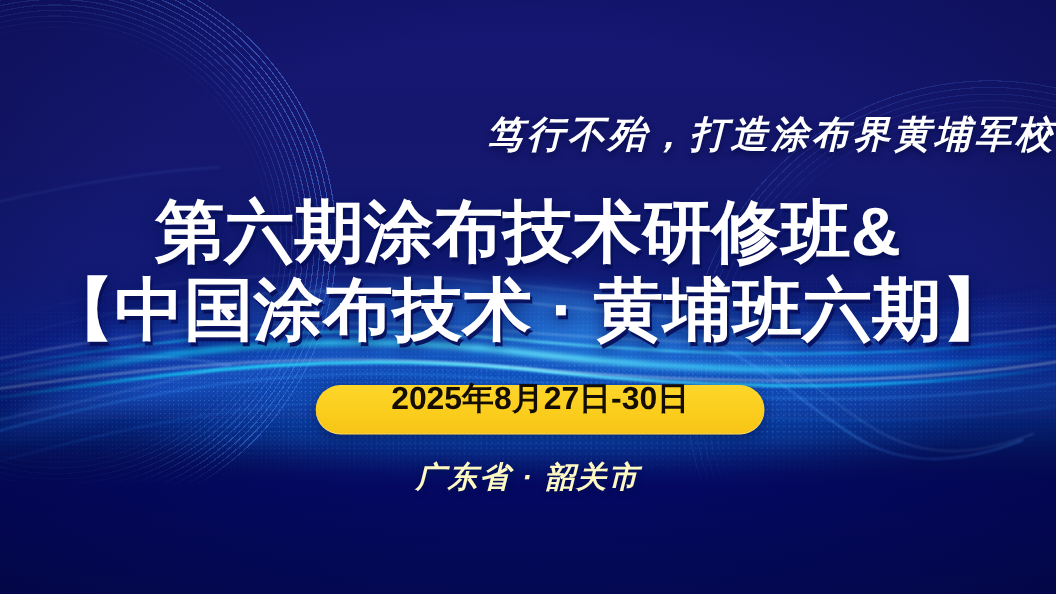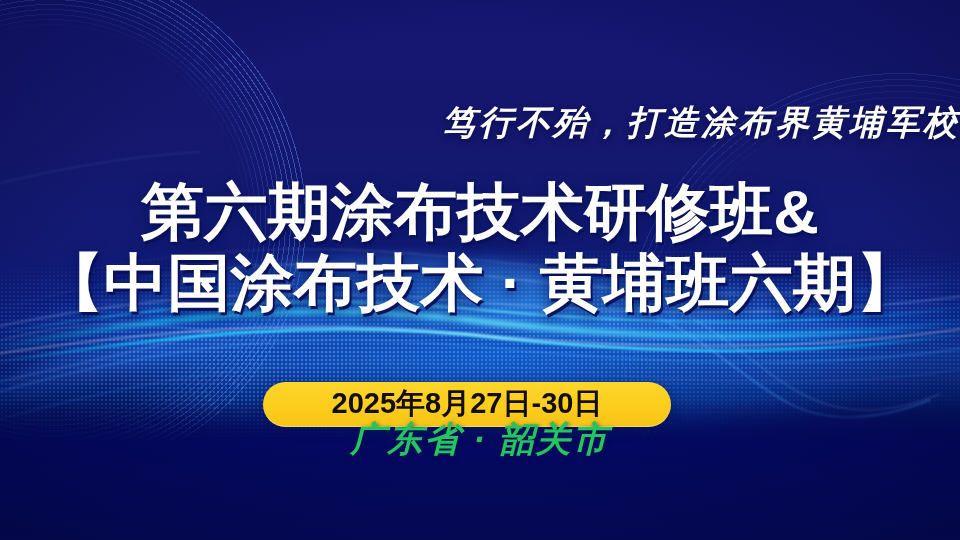--- a/index.html
+++ b/index.html
@@ -114,42 +114,42 @@
     white-space:nowrap;
     text-shadow:
       2px 3px 0 rgba(8,16,92,.95),
       0 4px 14px rgba(0,20,90,.85);
   }
   .title-1{ top:179px; font-size:62px; line-height:66px; transform:scaleX(1.02);}
   .title-2{ top:250px; font-size:62px; line-height:66px; transform:scaleX(1.02);}
 
   .date-badge{
     position:absolute;
-    left:263px;top:350px;
+    left:287px;top:350px;
     width:408px;height:45px;
     background:linear-gradient(180deg,#fdd62b 0%,#fbcd1c 55%,#f6c417 100%);
     border-radius:24px;
     box-shadow:0 3px 12px rgba(0,15,70,.55), inset 0 -1px 0 rgba(255,255,255,.35);
-    display:flex;align-items:center;justify-content:center;margin-top:32px;
+    display:flex;align-items:flex-start;justify-content:center;
   }
   .date-badge span{
     color:#140d04;
     font-size:29px;
     font-weight:700;
     letter-spacing:0px;
     line-height:1;
     white-space:nowrap;
     transform:translateY(-1px);
   }
 
   .location{
     position:absolute;left:0;right:0;top:416px;
     text-align:center;
-    color:#22c55e;
-    font-size:35px;
+    color:#fef9c3;
+    font-size:27px;
     font-weight:900;
     font-style:italic;
     letter-spacing:2px;
     white-space:nowrap;
     text-shadow:1px 2px 5px rgba(0,15,80,.8);
   }
 </style>
 </head>
 <body>
 

